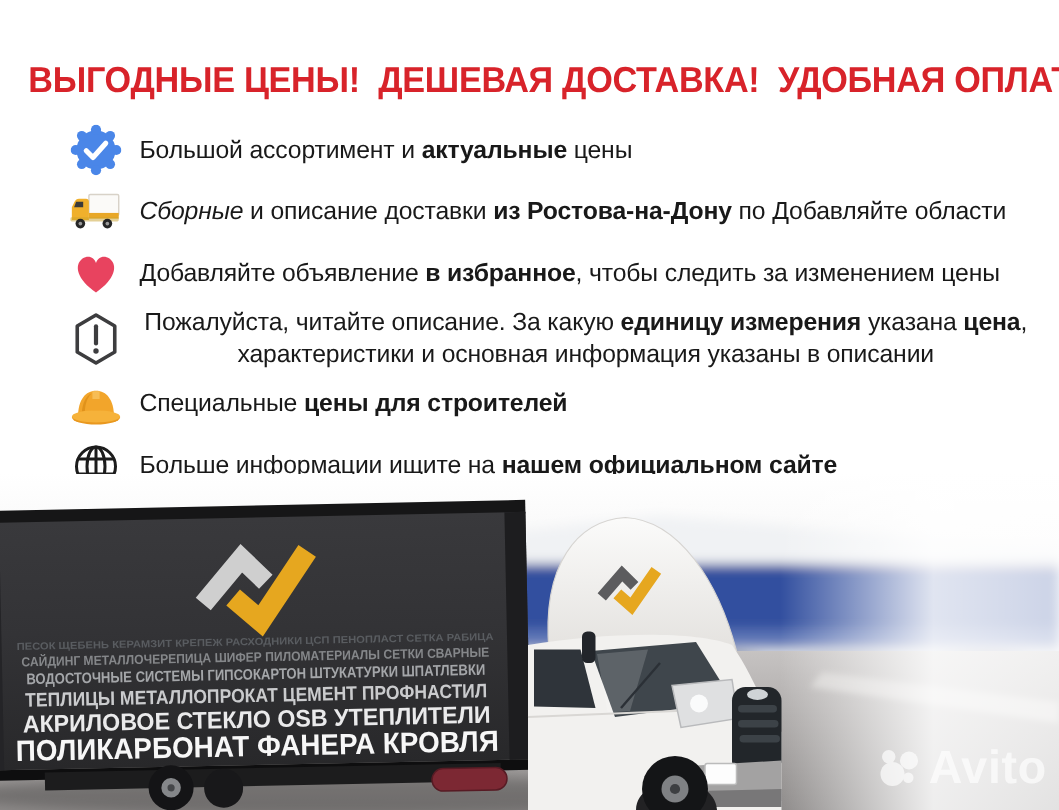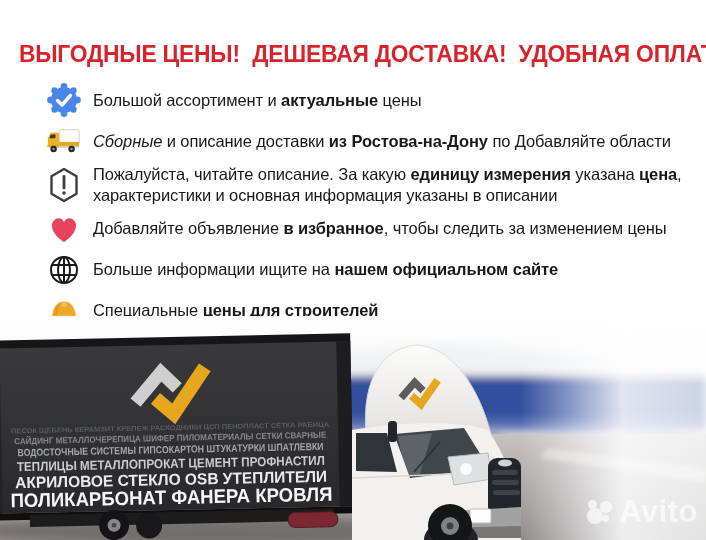--- a/index.html
+++ b/index.html
@@ -6,21 +6,21 @@
   .page{position:relative;width:706px;height:540px;background:#ffffff;overflow:hidden;
         font-family:"Liberation Sans",sans-serif;}
   
   .headline{position:absolute;top:40px;left:0;width:706px;text-align:center;
             color:#d8232a;font-weight:700;font-size:24px;}
   .headline span{display:inline-block;white-space:pre;transform:scaleX(.95);transform-origin:center;letter-spacing:-.2px;}
   
   .benefits{position:absolute;top:82px;left:46px;width:645px;list-style:none;margin:0;padding:0;}
   .benefit{display:flex;align-items:center;gap:11px;margin-bottom:5px;min-height:31px;}
   .benefit .icon{flex:0 0 36px;width:36px;height:36px;display:flex;align-items:center;justify-content:center;}
-  .benefit .text{font-size:16.5px;color:#191919;line-height:1.27;letter-spacing:-.1px;max-width:595px;}
+  .benefit .text{font-size:16.5px;color:#191919;line-height:1.27;letter-spacing:-.1px;max-width:595px;text-align:center;}
   .benefit .text b{font-weight:700;}
   .benefit .text i{}
   
   .photo{position:absolute;left:0;top:316px;width:706px;height:224px;}
   .photo svg{display:block;}
   .tarp-text{font-family:"Liberation Sans",sans-serif;font-weight:700;}
   
   .watermark{position:absolute;right:8px;top:494px;display:flex;align-items:center;gap:6px;
              opacity:.68;pointer-events:none;}
   .wm-dots{position:relative;width:26px;height:24px;}
@@ -74,64 +74,64 @@
             <circle cx="8" cy="23.5" r="1.3" fill="#9a9a9a"></circle>
           <circle cx="27" cy="23.5" r="3.4" fill="#262626"></circle>
             <circle cx="27" cy="23.5" r="1.3" fill="#9a9a9a"></circle>
         </svg>
       </span>
       <span class="text"><i>Сборные</i><span> и описание доставки </span><b>из Ростова-на-Дону</b><span> по Добавляйте области</span></span>
     </li>
 
     <li class="benefit">
       <span class="icon">
+        <svg width="34" height="32" viewBox="0 0 34 32">
+          <path d="M17,29 C4.5,20.5 2,11 8,6.4 C12,3.6 16,5.8 17,9.4 C18,5.8 22,3.6 26,6.4 C32,11 29.5,20.5 17,29 Z" fill="#e8435f"></path>
+        </svg>
+      </span>
+      <span class="text"><span>Добавляйте объявление </span><b>в избранное</b><span>, чтобы следить за изменением цены</span></span>
+    </li>
+
+    <li class="benefit">
+      <span class="icon">
         <svg width="34" height="38" viewBox="0 0 34 38">
           <polygon points="17,3 29.5,10.3 29.5,27.7 17,35 4.5,27.7 4.5,10.3" fill="none" stroke="#3d3d3f" stroke-width="2.4" stroke-linejoin="round"></polygon>
           <line x1="17" y1="10.5" x2="17" y2="22" stroke="#3d3d3f" stroke-width="2.8" stroke-linecap="round"></line>
           <circle cx="17" cy="27" r="1.8" fill="#3d3d3f"></circle>
         </svg>
       </span>
       <span class="text"><span>Пожалуйста, читайте описание. За какую </span><b>единицу измерения</b><span> указана </span><b>цена</b><span>, характеристики и основная информация указаны в описании</span></span>
     </li>
 
     <li class="benefit">
       <span class="icon">
-        <svg width="34" height="32" viewBox="0 0 34 32">
-          <path d="M17,29 C4.5,20.5 2,11 8,6.4 C12,3.6 16,5.8 17,9.4 C18,5.8 22,3.6 26,6.4 C32,11 29.5,20.5 17,29 Z" fill="#e8435f"></path>
-        </svg>
-      </span>
-      <span class="text"><span>Добавляйте объявление </span><b>в избранное</b><span>, чтобы следить за изменением цены</span></span>
+        <svg width="36" height="32" viewBox="0 0 36 32">
+          <path d="M6,24 C6,12.5 11,6.5 18,6.5 C25,6.5 30,12.5 30,24 Z" fill="#f2a52b"></path>
+          <path d="M15.6,6.8 L20.4,6.8 L20.4,12 L15.6,12 Z" fill="#f7bd55"></path>
+          <path d="M8.5,22 C8.8,14 12,9.5 15,8.4 C11.5,12 10.5,17 10.6,22 Z" fill="#d88a15" opacity=".7"></path>
+          <ellipse cx="18" cy="24.4" rx="16" ry="4.6" fill="#e9981f"></ellipse>
+          <ellipse cx="18" cy="23.6" rx="16" ry="4" fill="#f6b23a"></ellipse>
+        </svg>
+      </span>
+      <span class="text"><span>Специальные </span><b>цены для строителей</b></span>
     </li>
 
     <li class="benefit">
       <span class="icon">
         <svg width="34" height="34" viewBox="0 0 34 34">
           <g fill="none" stroke="#1c1c1c" stroke-width="2">
             <circle cx="17" cy="17" r="13"></circle>
             <ellipse cx="17" cy="17" rx="6" ry="13"></ellipse>
             <line x1="4.6" y1="12" x2="29.4" y2="12"></line>
             <line x1="4.6" y1="22" x2="29.4" y2="22"></line>
             <line x1="17" y1="4" x2="17" y2="30"></line>
           </g>
         </svg>
       </span>
       <span class="text"><span>Больше информации ищите на </span><b>нашем официальном сайте</b></span>
-    </li>
-
-    <li class="benefit">
-      <span class="icon">
-        <svg width="36" height="32" viewBox="0 0 36 32">
-          <path d="M6,24 C6,12.5 11,6.5 18,6.5 C25,6.5 30,12.5 30,24 Z" fill="#f2a52b"></path>
-          <path d="M15.6,6.8 L20.4,6.8 L20.4,12 L15.6,12 Z" fill="#f7bd55"></path>
-          <path d="M8.5,22 C8.8,14 12,9.5 15,8.4 C11.5,12 10.5,17 10.6,22 Z" fill="#d88a15" opacity=".7"></path>
-          <ellipse cx="18" cy="24.4" rx="16" ry="4.6" fill="#e9981f"></ellipse>
-          <ellipse cx="18" cy="23.6" rx="16" ry="4" fill="#f6b23a"></ellipse>
-        </svg>
-      </span>
-      <span class="text"><span>Специальные </span><b>цены для строителей</b></span>
     </li>
 
   </ul>
 
   <div class="photo">
     <svg width="706" height="224" viewBox="0 0 706 224">
       <defs>
         <linearGradient id="skyGrad" x1="0" y1="0" x2="0" y2="1">
           <stop offset="0" stop-color="#ffffff"></stop>
             <stop offset=".55" stop-color="#ececec"></stop>

